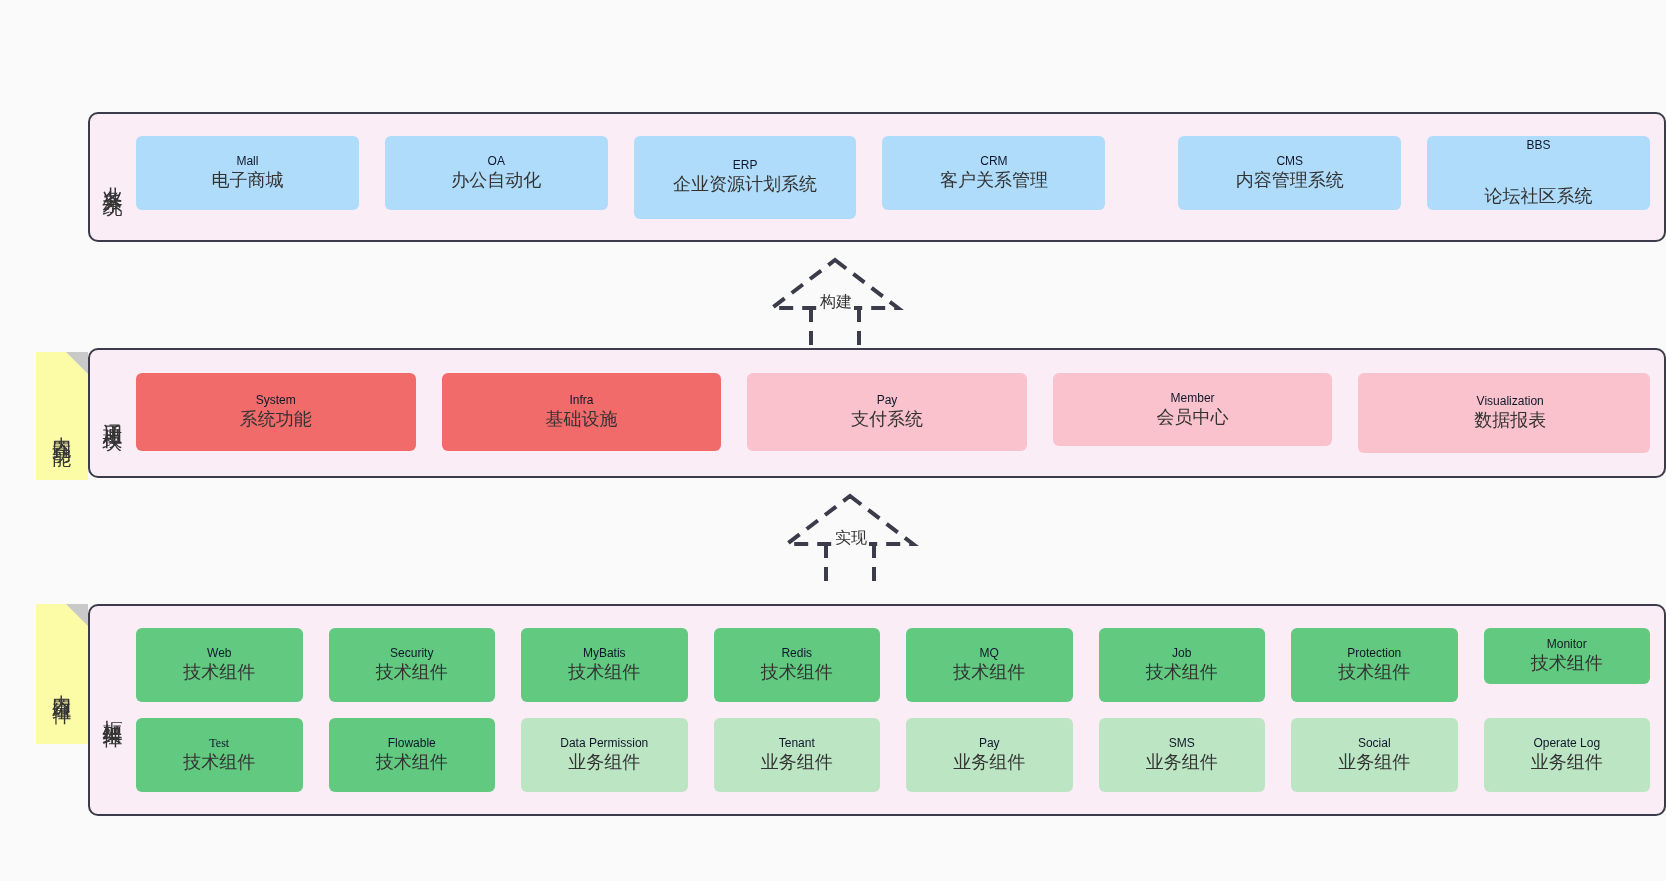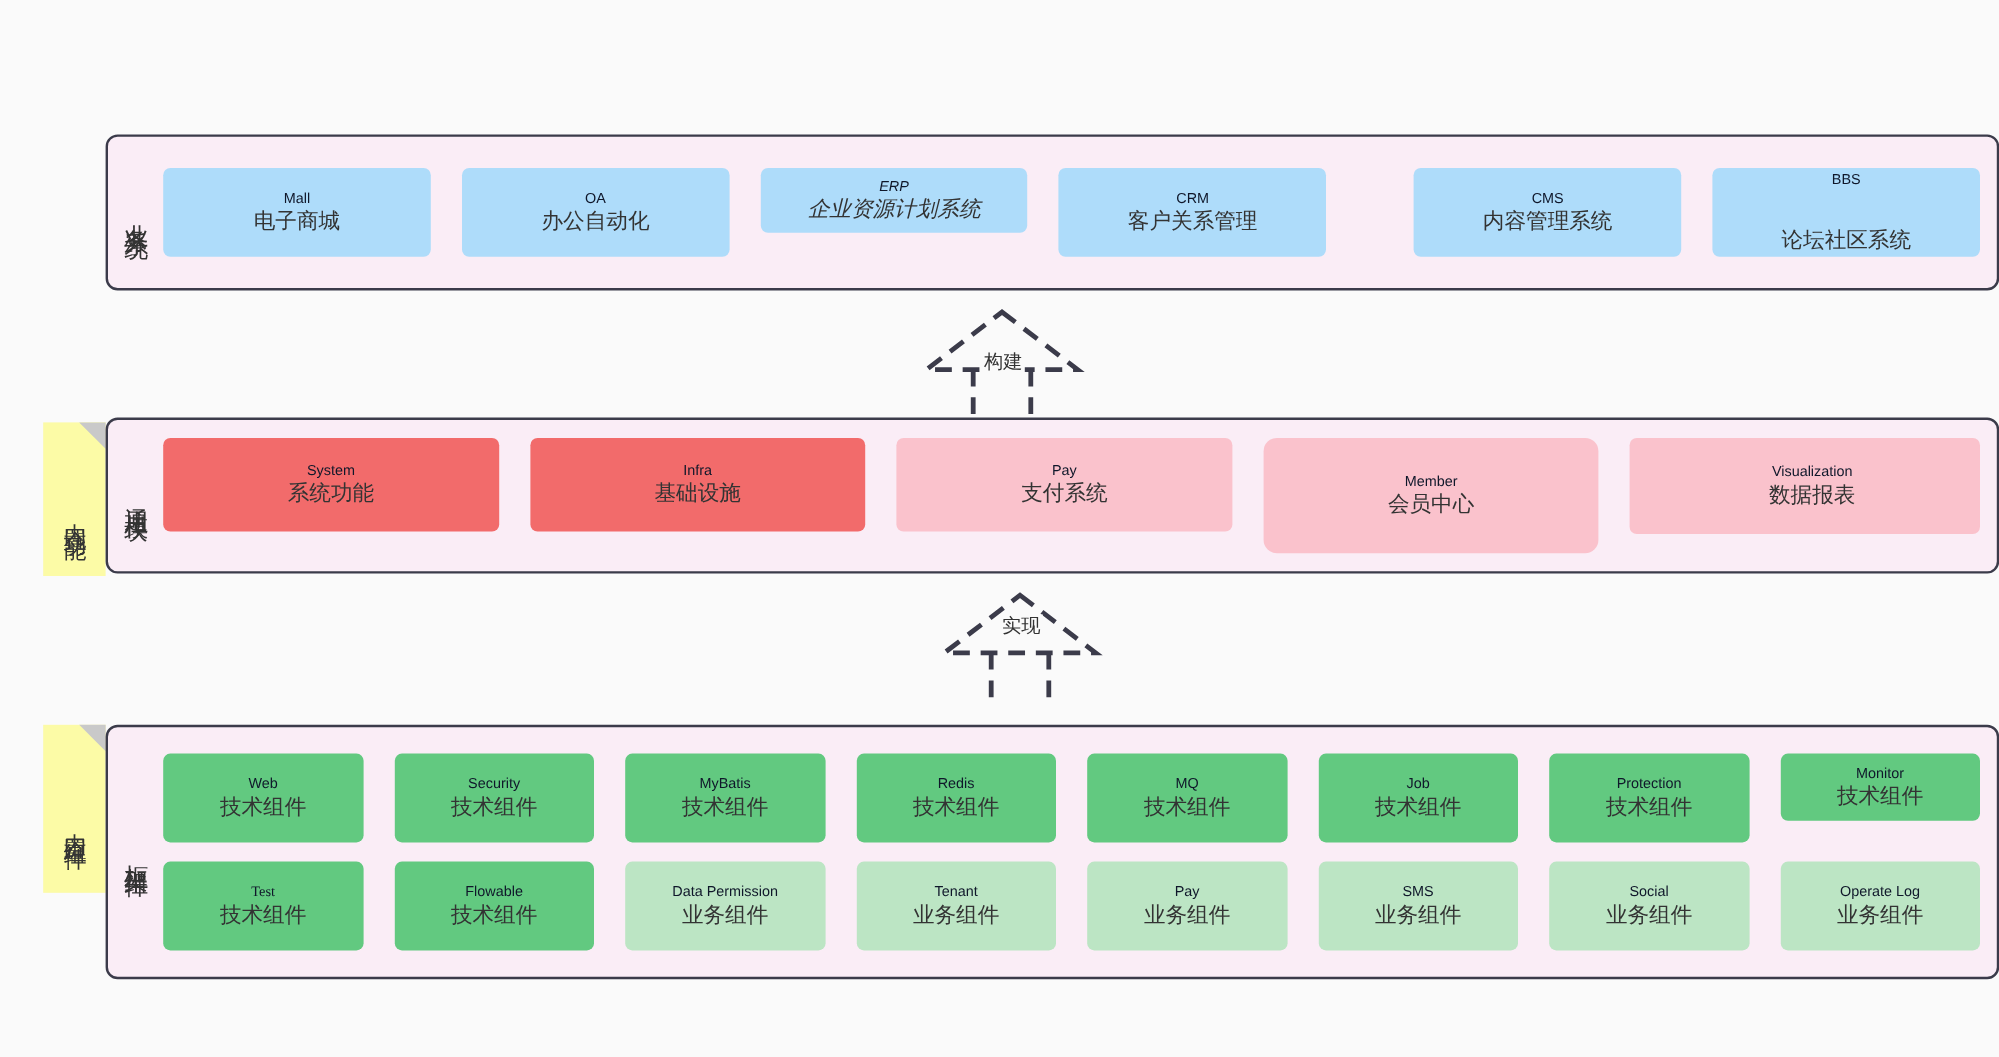--- a/index.html
+++ b/index.html
@@ -153,21 +153,21 @@
     <div class="layer-body">
       <div class="row">
         <div class="card c-blue" style="height:74px;">
           <div class="t1">Mall</div>
           <div class="t2">电子商城</div>
         </div>
         <div class="card c-blue" style="height:74px;">
           <div class="t1">OA</div>
           <div class="t2">办公自动化</div>
         </div>
-        <div class="card c-blue" style="height:54px;font-style:italic;">
+        <div class="card c-blue" style="height:83px;">
           <div class="t1">ERP</div>
           <div class="t2">企业资源计划系统</div>
         </div>
         <div class="card c-blue" style="height:74px;">
           <div class="t1">CRM</div>
           <div class="t2">客户关系管理</div>
         </div>
         <div class="card c-blue" style="height:74px;margin-left:47px;">
           <div class="t1">CMS</div>
           <div class="t2">内容管理系统</div>
@@ -206,38 +206,38 @@
           <div class="t2">系统功能</div>
         </div>
         <div class="card c-red" style="height:78px;">
           <div class="t1">Infra</div>
           <div class="t2">基础设施</div>
         </div>
         <div class="card c-pink" style="height:78px;">
           <div class="t1">Pay</div>
           <div class="t2">支付系统</div>
         </div>
-        <div class="card c-pink" style="height:96px;border-radius:11px;">
+        <div class="card c-pink" style="height:73px;">
           <div class="t1">Member</div>
           <div class="t2">会员中心</div>
         </div>
         <div class="card c-pink" style="height:80px;padding-left:16px;">
           <div class="t1">Visualization</div>
           <div class="t2">数据报表</div>
         </div>
       </div>
     </div>
   </div>
 
   <div class="connector" style="left:765px; top:488px; width:170px; height:100px;">
     <svg width="170" height="100" viewBox="0 0 170 100">
       <path d="M 85 8 L 148 56 L 22 56 Z" fill="none" stroke="#3b3b4a" stroke-width="4" stroke-dasharray="14,9" stroke-linejoin="miter"></path>
       <path d="M 61 56 L 61 100 M 109 56 L 109 100" fill="none" stroke="#3b3b4a" stroke-width="4" stroke-dasharray="14,9"></path>
     </svg>
-    <div class="conn-label" style="left:68px; top:24px;">实现</div>
+    <div class="conn-label" style="left:68px; top:40px;">实现</div>
   </div>
 
   <div class="sticky" style="left:36px; top:604px; height:140px;">
     <div class="fold"></div>
     <div class="sticky-text">内置组件</div>
   </div>
 
   <div class="layer" id="layer-framework-components" style="left:88px; top:604px; width:1578px; height:212px;">
     <div class="layer-title">
       <span>框架组件</span>

